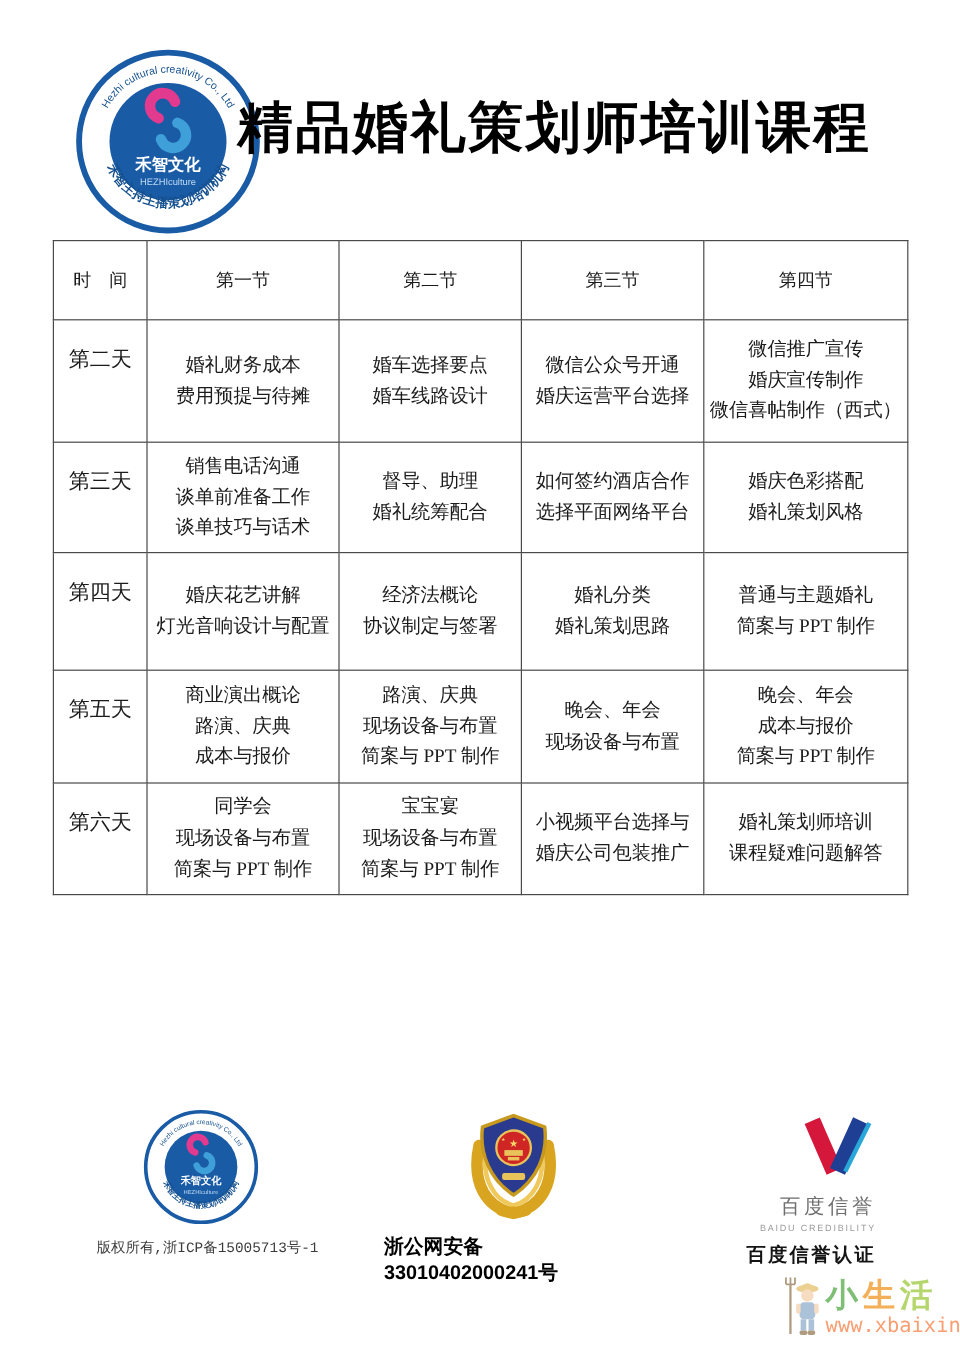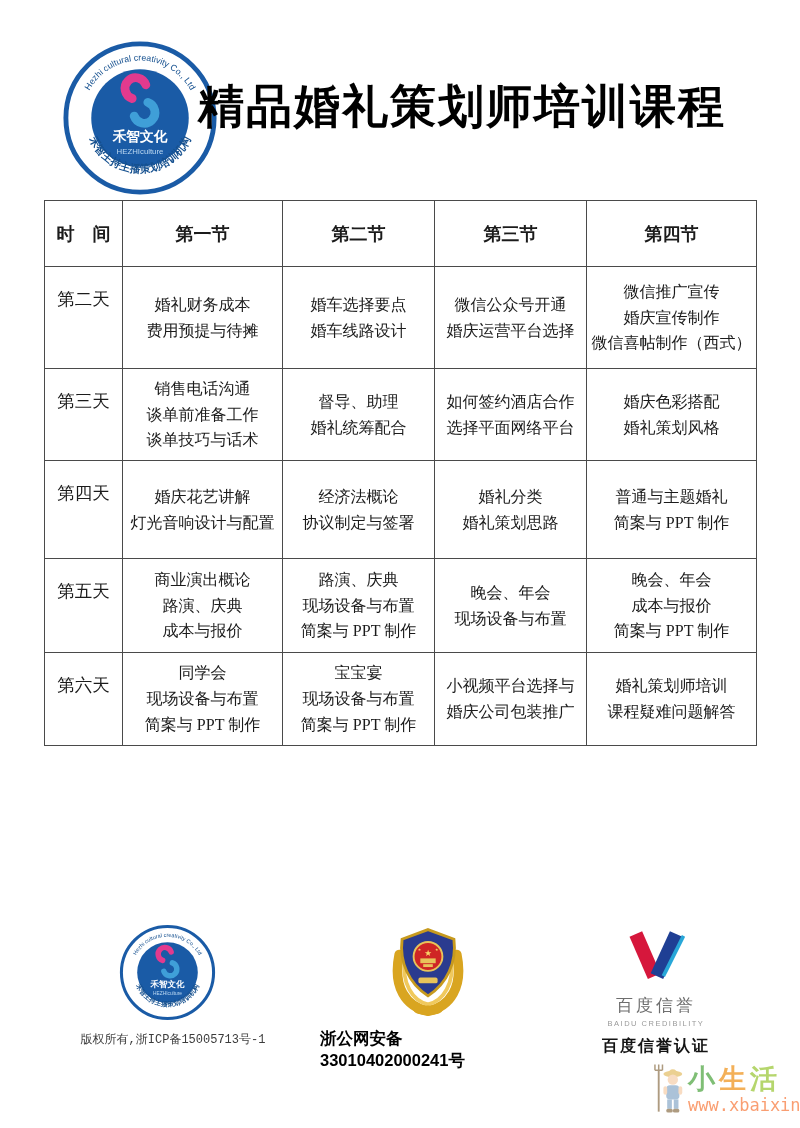--- a/index.html
+++ b/index.html
@@ -22,31 +22,31 @@
     border:1px solid #4a4a4a;text-align:center;padding:2px;overflow:hidden;
   }
   .col-time{width:78px}.col-s1{width:160px}.col-s2{width:152px}.col-s3{width:152px}.col-s4{width:170px}
   .course-table thead tr{height:66px}
   .course-table tbody tr:nth-child(1){height:102px}
   .course-table tbody tr:nth-child(2){height:92px}
   .course-table tbody tr:nth-child(3){height:98px}
   .course-table tbody tr:nth-child(4){height:94px}
   .course-table tbody tr:nth-child(5){height:93px}
   .course-table tbody tr:nth-child(6){height:97px}
-  .course-table th{font-size:18px;font-weight:700;vertical-align:middle;margin-top:11px;}
+  .course-table th{font-size:15px;font-weight:400;vertical-align:middle;margin-top:11px;}
   td.day{font-size:17.5px;vertical-align:top;padding-top:20px;}
   td.cell{font-size:16px;line-height:1.62;white-space:pre-line;vertical-align:middle;}
   
   .footer-left{position:absolute;left:67px;top:924px;width:200px;display:flex;flex-direction:column;align-items:center;}
   .footer-left svg{width:97px;height:97px;}
   .copyright{margin:10px 0 0 12px;font-family:Liberation Mono, monospace;font-size:12px;color:#3c3c3c;}
   .footer-mid{position:absolute;left:320px;top:920px;width:216px;display:flex;flex-direction:column;align-items:center;}
   .footer-mid svg{width:96px;height:96px;}
   .police-text{margin:12px 10px 0 0;font-family:"Liberation Sans",sans-serif;font-size:16.5px;font-weight:700;color:#000;}
-  .footer-right{position:absolute;left:582px;top:928px;width:148px;display:flex;flex-direction:column;align-items:center;}
+  .footer-right{position:absolute;left:582px;top:928px;width:148px;display:flex;flex-direction:column;align-items:flex-end;}
   .footer-right svg{width:66px;height:56px;}
   .baidu-cn{margin:10px 0 0 0;font-family:"Liberation Sans",sans-serif;font-size:17px;color:#6e6e6e;letter-spacing:3px;}
   .baidu-en{margin:2px 0 0 0;font-family:"Liberation Sans",sans-serif;font-size:7.5px;color:#9a9a9a;letter-spacing:1.5px;}
   .baidu-cert{margin:8px 0 16px 0;font-family:"Liberation Sans",sans-serif;font-size:16px;font-weight:700;color:#141414;letter-spacing:2px;}
   
   .watermark{position:absolute;left:654px;top:1060px;width:142px;height:60px;display:flex;align-items:center;opacity:.85;}
   .watermark svg{width:32px;height:58px;flex:0 0 auto;}
   .wm-text{display:flex;flex-direction:column;margin-left:2px;}
   .wm-name{font-weight:700;font-size:27px;line-height:1.1;letter-spacing:4px;white-space:nowrap;}
   .wm-c1{color:#69b35e}.wm-c2{color:#f2a33c}.wm-c3{color:#a9cf54}

